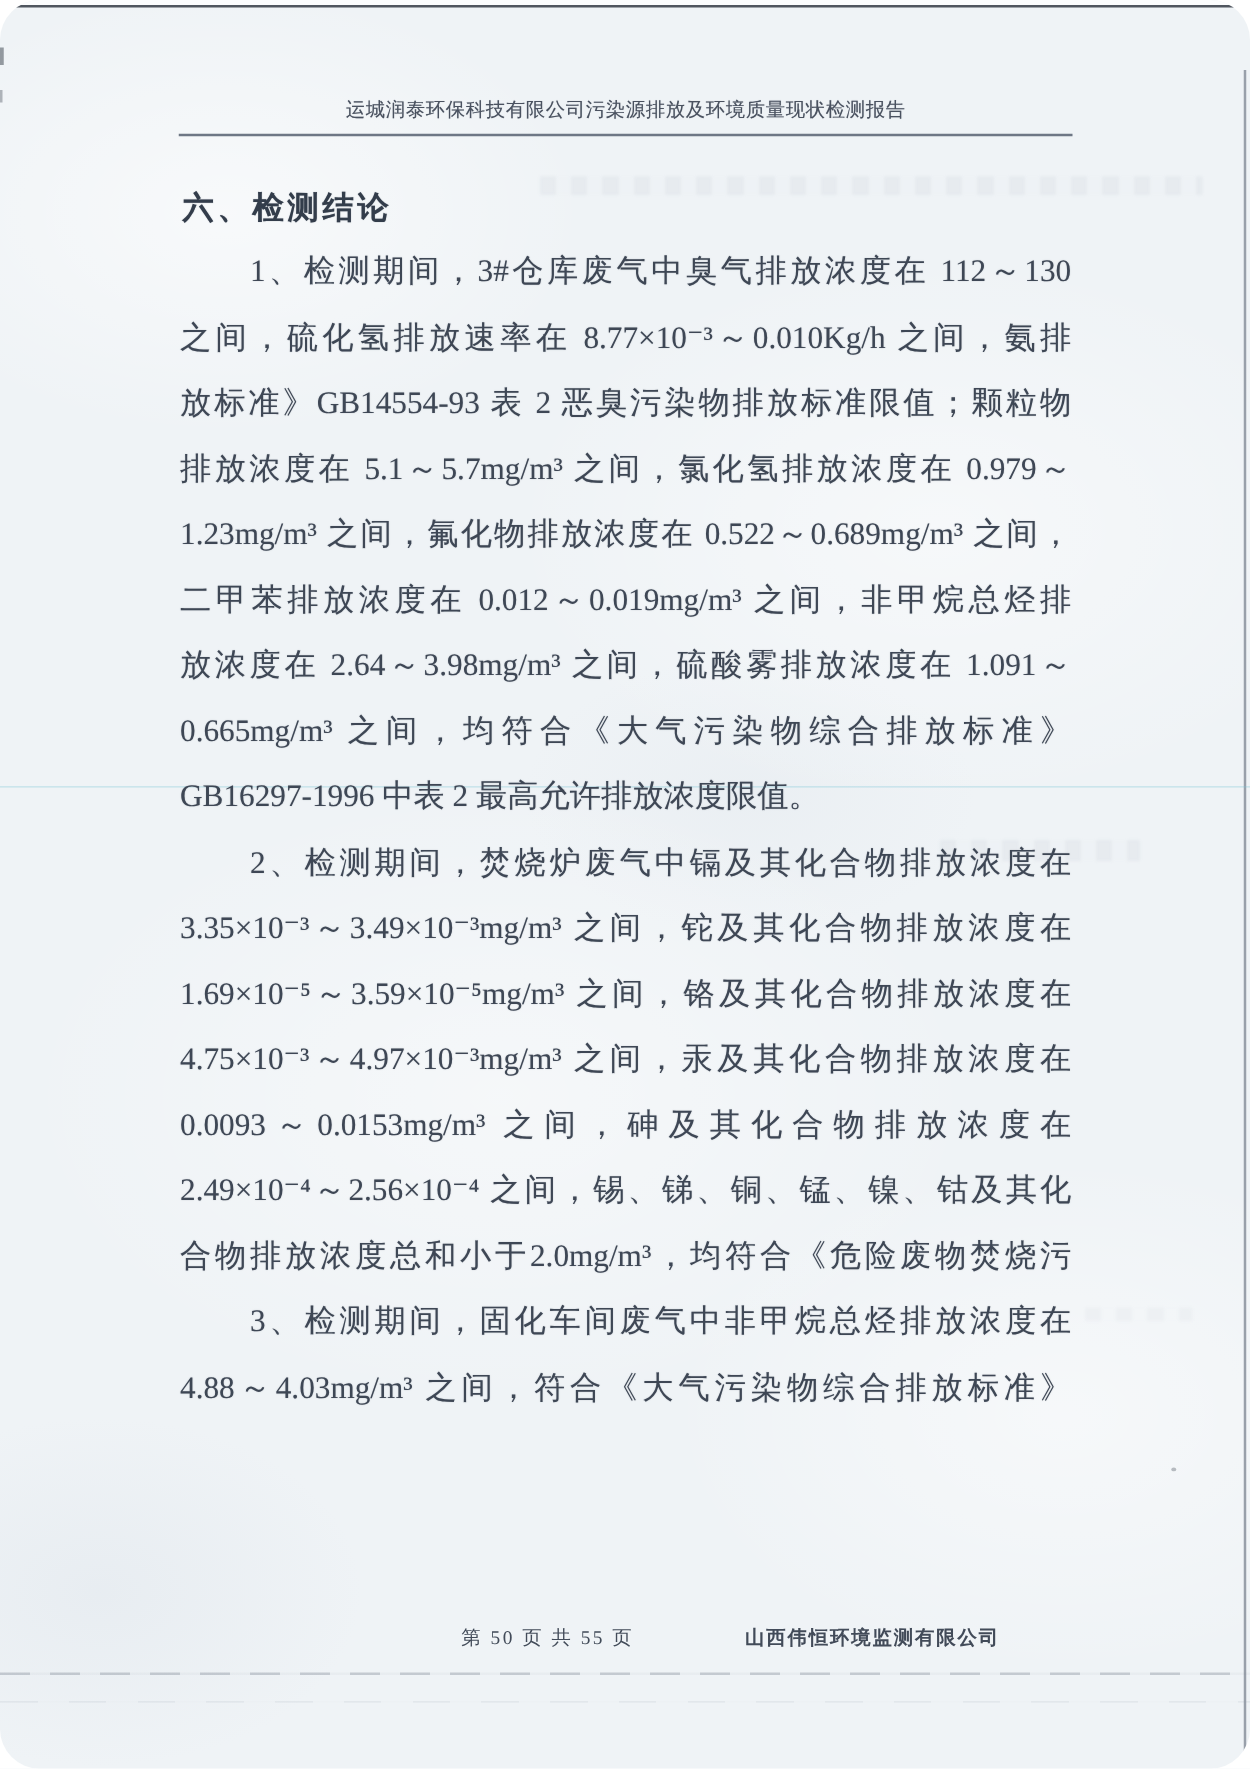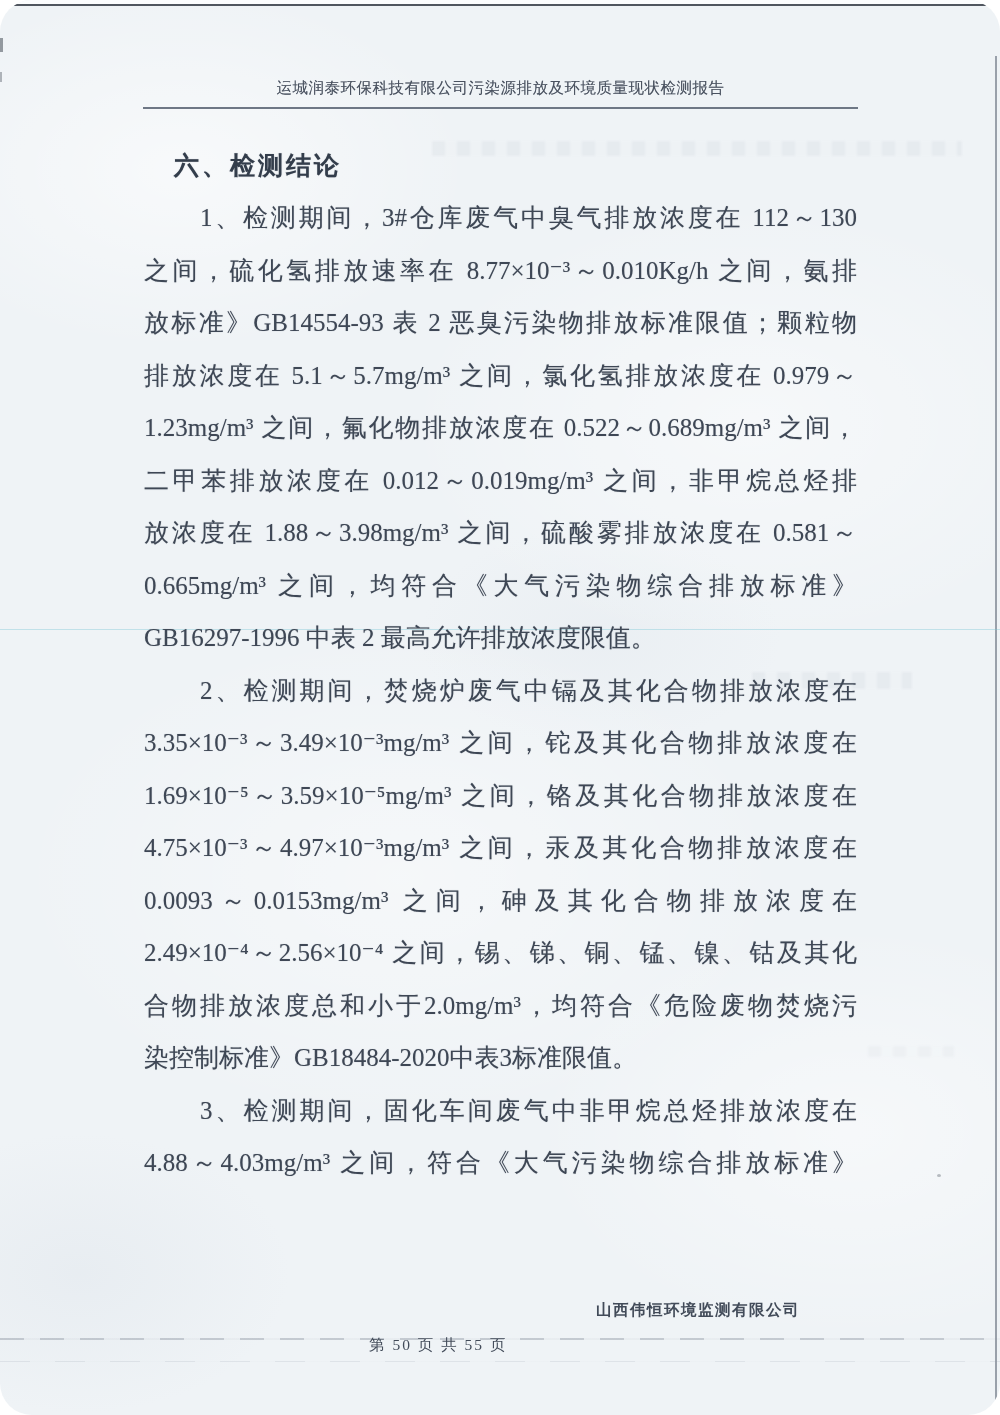--- a/index.html
+++ b/index.html
@@ -58,36 +58,36 @@
     font-size: 15.5px; letter-spacing: 0.5px; color: #4a5260;
     text-shadow: 0 0 0.6px rgba(74,82,96,0.45);
     padding-bottom: 6px;
   }
   .header-rule { width: 715px; height: 2px; background: #6e7785; margin-top: 2px; }
 
   
   .section-title {
     position: absolute; top: 149px; left: 146px;
     font-size: 25px; font-weight: bold; letter-spacing: 3px;
-    color: #333d4b; text-shadow: 0 0 0.8px rgba(51,61,75,0.5); margin-left: 28px;
+    color: #333d4b; text-shadow: 0 0 0.8px rgba(51,61,75,0.5);
   }
 
   
   .body-text {
     position: absolute; top: 192px; left: 144px; width: 713px;
     font-size: 25px; line-height: 52.5px; color: #3e4755;
     text-shadow: 0 0 1px rgba(62,71,85,0.35);
   }
   .line { text-align: justify; text-align-last: justify; text-justify: inter-ideograph; white-space: nowrap; }
   .line.ll { text-align: left; text-align-last: left; }
   .line.indent { text-indent: 56px; }
 
   
   .footer { position: absolute; top: 1300px; left: 0; width: 1000px; font-size: 15.5px; color: #424b59; }
-  .footer-page    { position: absolute; left: 369px; letter-spacing: 2px; margin-top: 35px; }
+  .footer-page    { position: absolute; left: 369px; letter-spacing: 2px; }
   .footer-company { position: absolute; left: 596px; letter-spacing: 1.5px; font-weight: bold; }
 </style>
 </head>
 <body>
 
 <div class="page">
 
   <div class="top-white-strip"></div>
   <div class="top-scan-line"></div>
   <div class="right-scan-line"></div>
@@ -109,33 +109,32 @@
   <div class="section-title">六、检测结论</div>
 
   <div class="body-text">
     <div>
       <div class="line indent">1、检测期间，3#仓库废气中臭气排放浓度在 112～130</div>
       <div class="line">之间，硫化氢排放速率在 8.77×10⁻³～0.010Kg/h 之间，氨排</div>
       <div class="line">放标准》GB14554-93 表 2 恶臭污染物排放标准限值；颗粒物</div>
       <div class="line">排放浓度在 5.1～5.7mg/m³ 之间，氯化氢排放浓度在 0.979～</div>
       <div class="line">1.23mg/m³ 之间，氟化物排放浓度在 0.522～0.689mg/m³ 之间，</div>
       <div class="line">二甲苯排放浓度在 0.012～0.019mg/m³ 之间，非甲烷总烃排</div>
-      <div class="line">放浓度在 1.88～3.98mg/m³ 之间，硫酸雾排放浓度在 0.581～</div>
+      <div class="line">放浓度在 2.64～3.98mg/m³ 之间，硫酸雾排放浓度在 1.091～</div>
       <div class="line">0.665mg/m³ 之间，均符合《大气污染物综合排放标准》</div>
       <div class="line ll">GB16297-1996 中表 2 最高允许排放浓度限值。</div>
     </div>
     <div>
       <div class="line indent">2、检测期间，焚烧炉废气中镉及其化合物排放浓度在</div>
       <div class="line">3.35×10⁻³～3.49×10⁻³mg/m³ 之间，铊及其化合物排放浓度在</div>
       <div class="line">1.69×10⁻⁵～3.59×10⁻⁵mg/m³ 之间，铬及其化合物排放浓度在</div>
       <div class="line">4.75×10⁻³～4.97×10⁻³mg/m³ 之间，汞及其化合物排放浓度在</div>
       <div class="line">0.0093～0.0153mg/m³ 之间，砷及其化合物排放浓度在</div>
       <div class="line">2.49×10⁻⁴～2.56×10⁻⁴ 之间，锡、锑、铜、锰、镍、钴及其化</div>
       <div class="line">合物排放浓度总和小于2.0mg/m³，均符合《危险废物焚烧污</div>
-      <div class="line ll">染控制标准》GB18484-2020中表3标准限值。</div>
     </div>
     <div>
       <div class="line indent">3、检测期间，固化车间废气中非甲烷总烃排放浓度在</div>
       <div class="line">4.88～4.03mg/m³ 之间，符合《大气污染物综合排放标准》</div>
     </div>
   </div>
 
   <div class="footer">
     <span class="footer-page">第 50 页 共 55 页</span>
     <span class="footer-company">山西伟恒环境监测有限公司</span>

